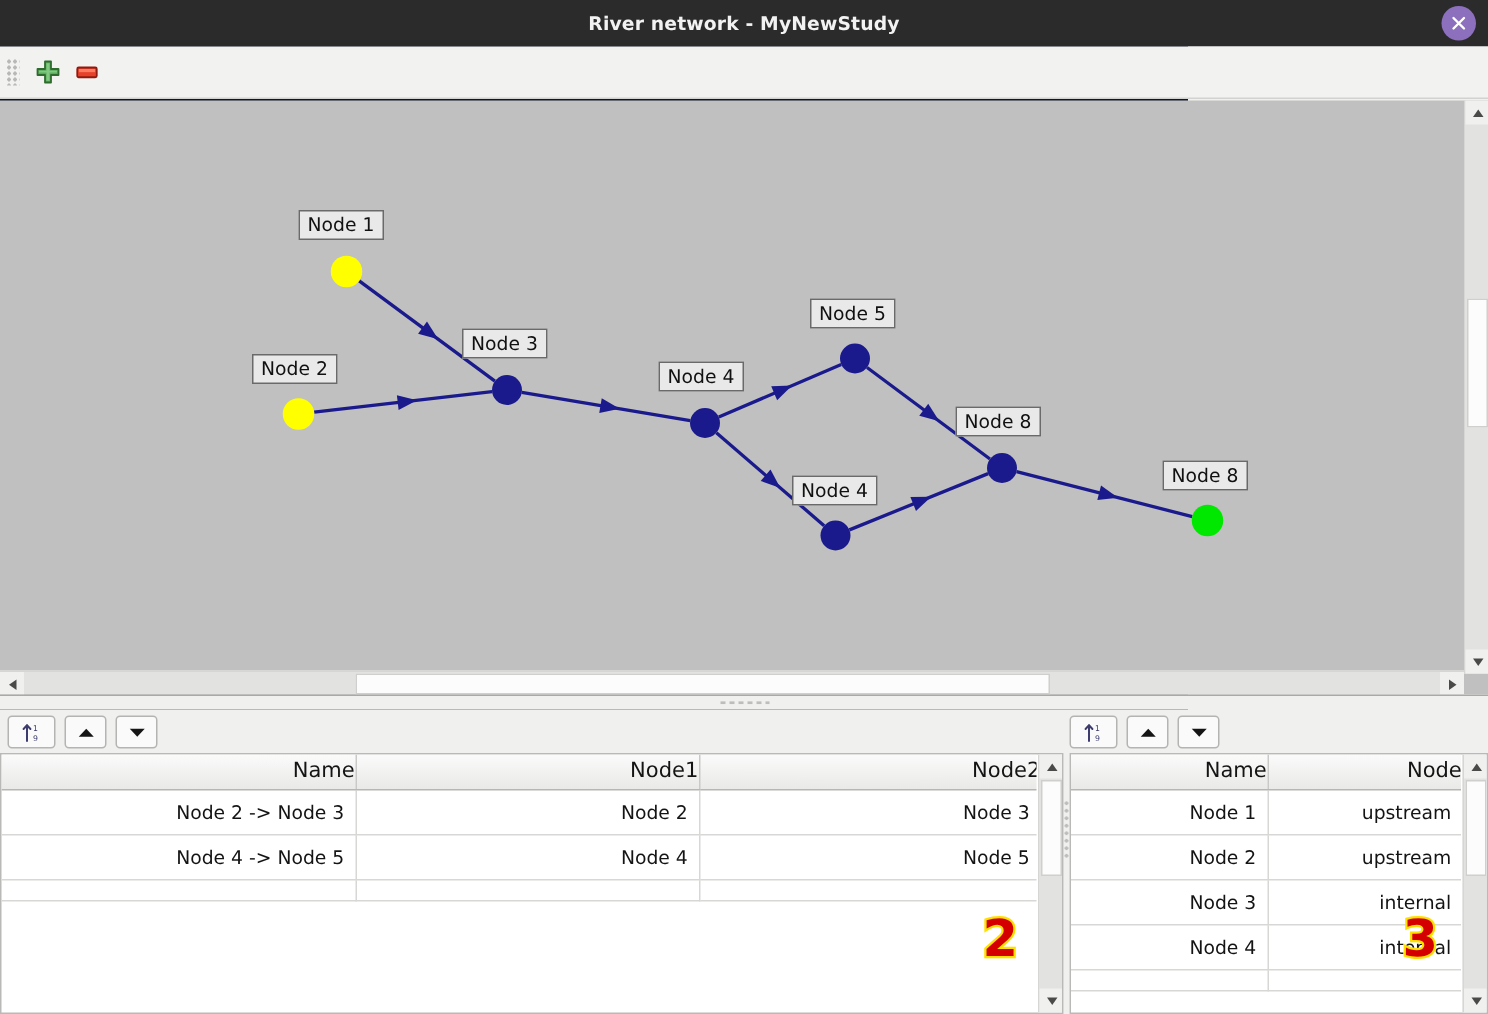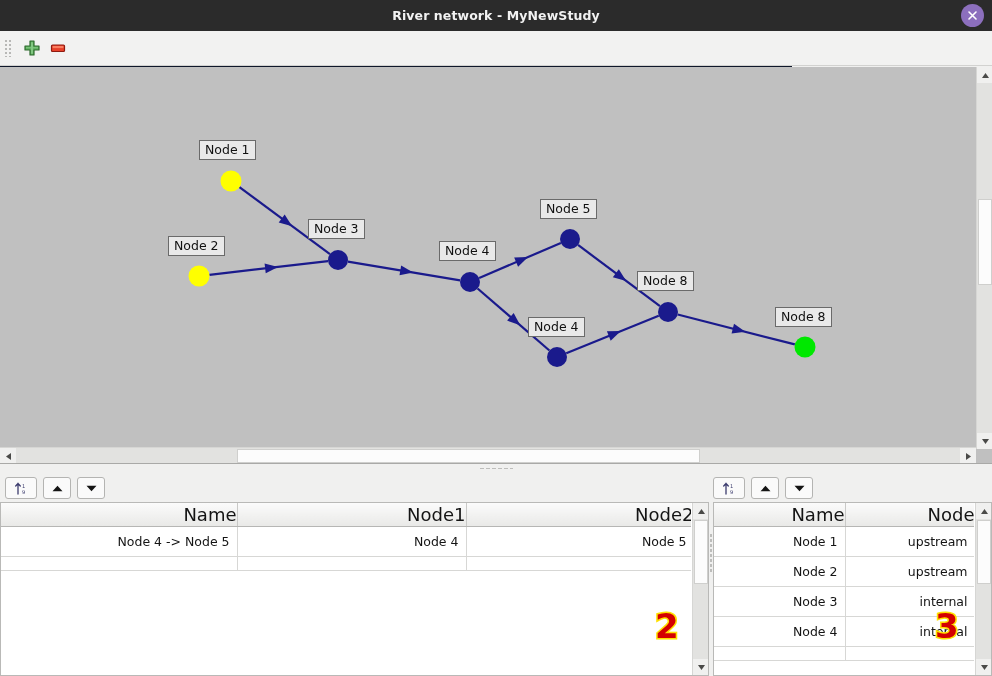--- a/index.html
+++ b/index.html
@@ -95,21 +95,21 @@
     width: 28px; height: 22px; background: #fafafa; border: 1px solid #b4b4b2;
     border-radius: 3px; display: flex; align-items: center; justify-content: center; cursor: pointer;
   }
   .sbtn.wide { width: 32px; }
 
   .tablebox { position: absolute; background: #ffffff; border: 1px solid #b9b9b7; overflow: hidden; }
   table.grid { border-collapse: collapse; table-layout: fixed; width: 100%; }
   table.grid th {
     background: linear-gradient(#fbfbfb, #e9e9e7);
     border-right: 1px solid #c9c9c7; border-bottom: 1px solid #b6b6b4;
-    font-size: 18px; font-weight: normal; color: #141414; height: 23px; cursor: pointer;
+    font-size: 14px; font-weight: normal; color: #141414; height: 23px; cursor: pointer;
   }
   table.grid td {
     border-right: 1px solid #d7d7d5; border-bottom: 1px solid #d7d7d5;
     font-size: 12.5px; color: #141414; height: 30px; padding: 0 7px; background: #fff;
     white-space: nowrap; overflow: hidden; cursor: default;
   }
   table.grid tr.blank td { height: 14px; }
 </style>
 </head>
 <body>
@@ -255,20 +255,25 @@
             </colgroup>
           <thead>
               <tr id="links-head">
                 <th>Name</th>
                 <th>Node1</th>
                 <th>Node2</th>
               </tr>
             </thead>
           <tbody id="links-body">
               <tr>
+                <td>Node 2 -&gt; Node 3</td>
+                <td>Node 2</td>
+                <td>Node 3</td>
+              </tr>
+              <tr>
                 <td>Node 4 -&gt; Node 5</td>
                 <td>Node 4</td>
                 <td>Node 5</td>
               </tr>
               <tr class="blank">
                 <td></td>
                 <td></td>
                 <td></td>
               </tr>
             </tbody>

